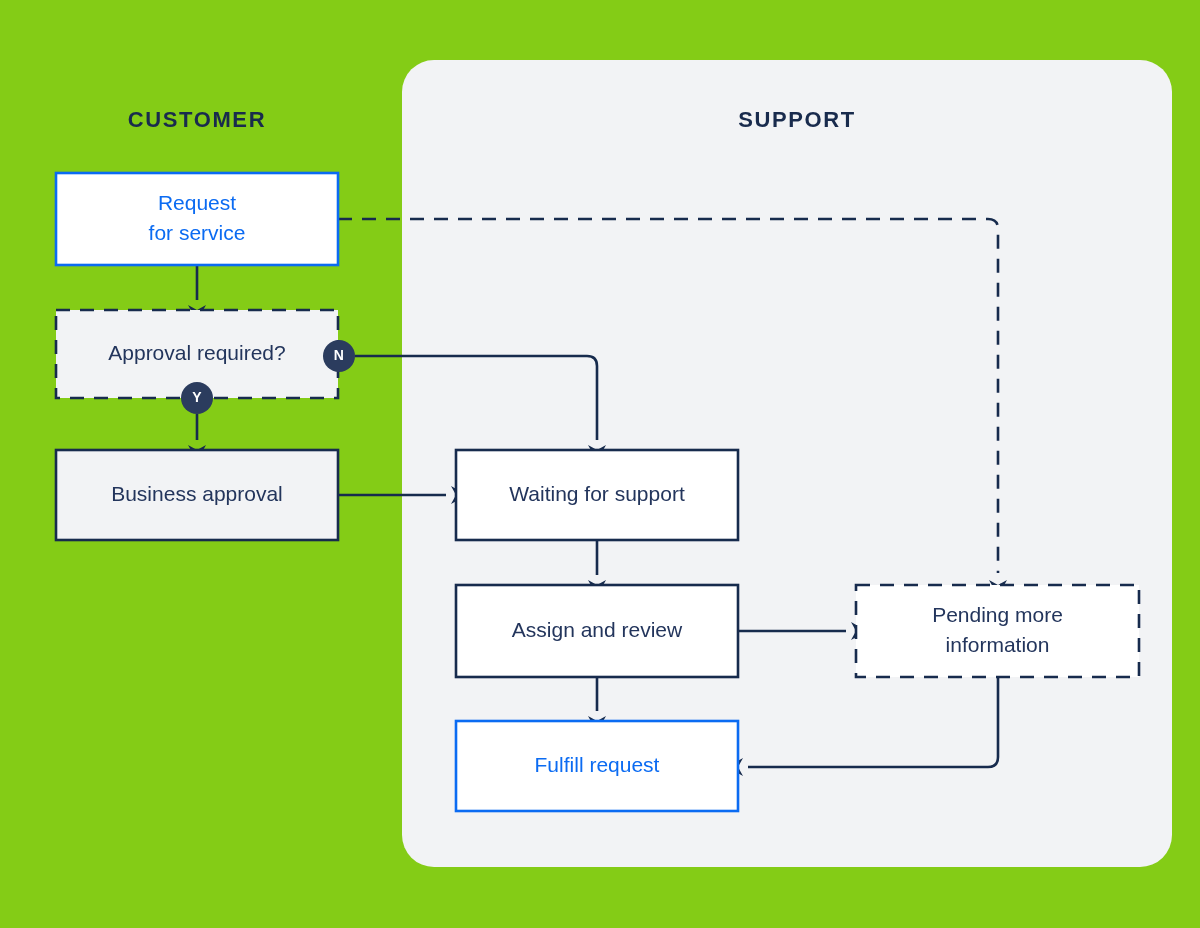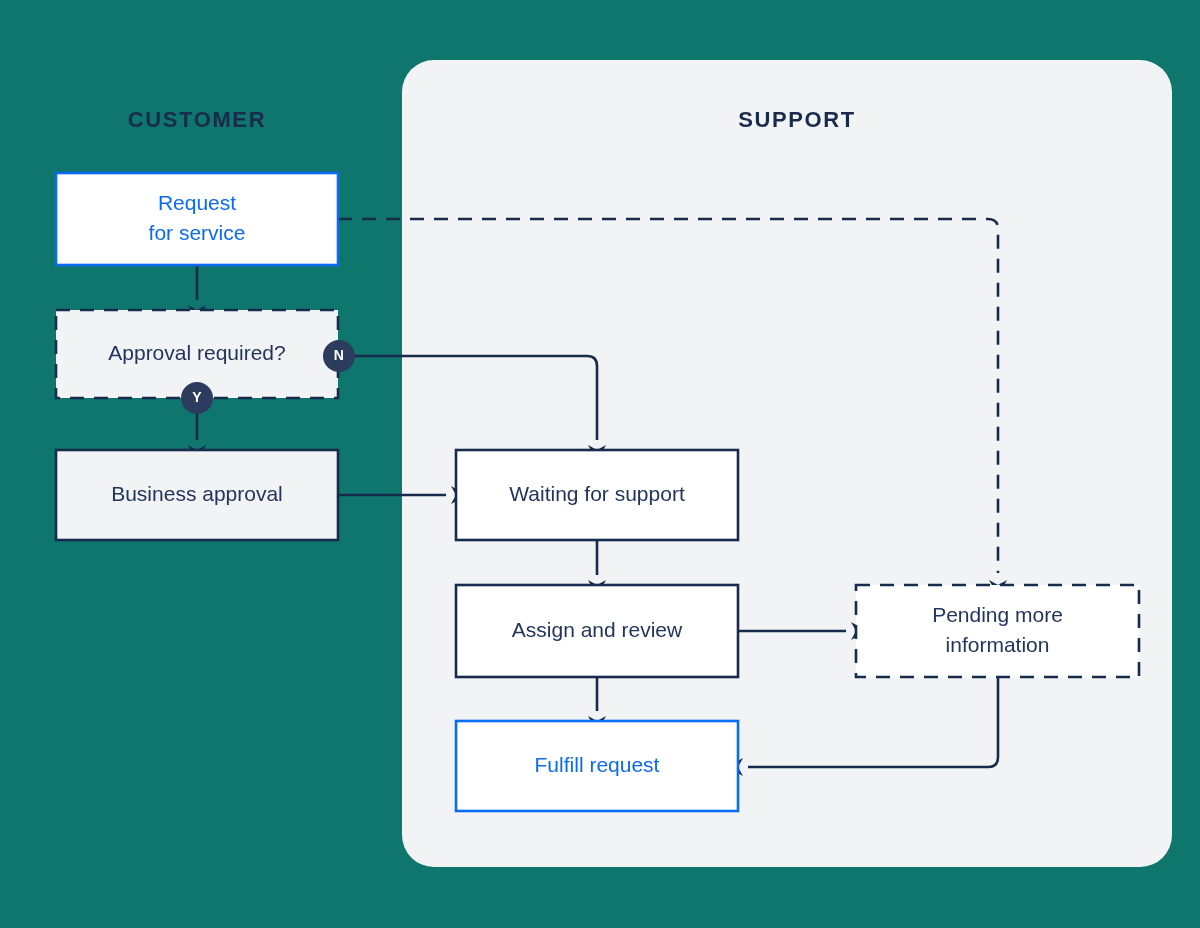--- a/index.html
+++ b/index.html
@@ -9,21 +9,21 @@
     background: #ffffff;
   }
   body {
     font-family: "Liberation Sans", "DejaVu Sans", sans-serif;
     -webkit-font-smoothing: antialiased;
   }
   #stage {
     position: relative;
     width: 1200px;
     height: 928px;
-    background: #0f766e;
+    background: #84cc16;
     overflow: hidden;
   }
   #diagram-svg {
     position: absolute;
     left: 0;
     top: 0;
     width: 1200px;
     height: 928px;
     display: block;
   }

